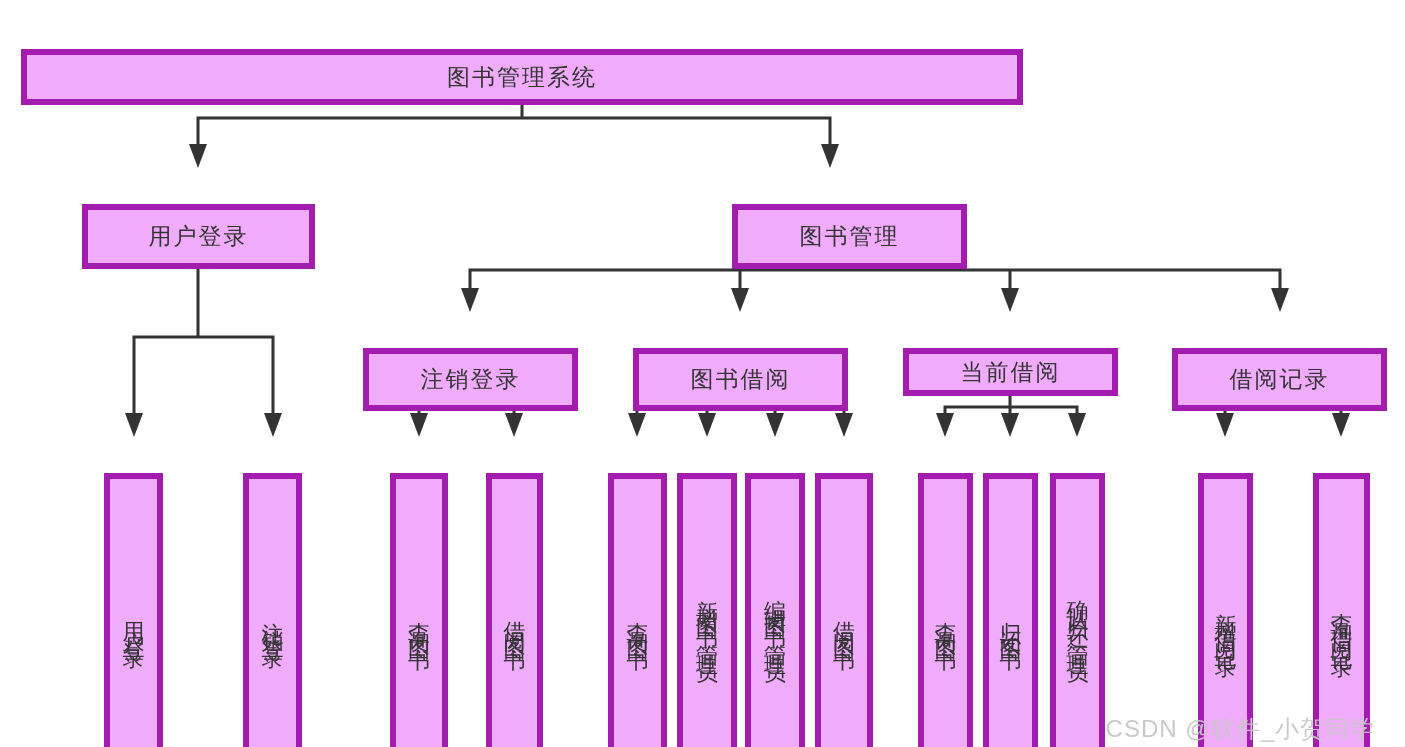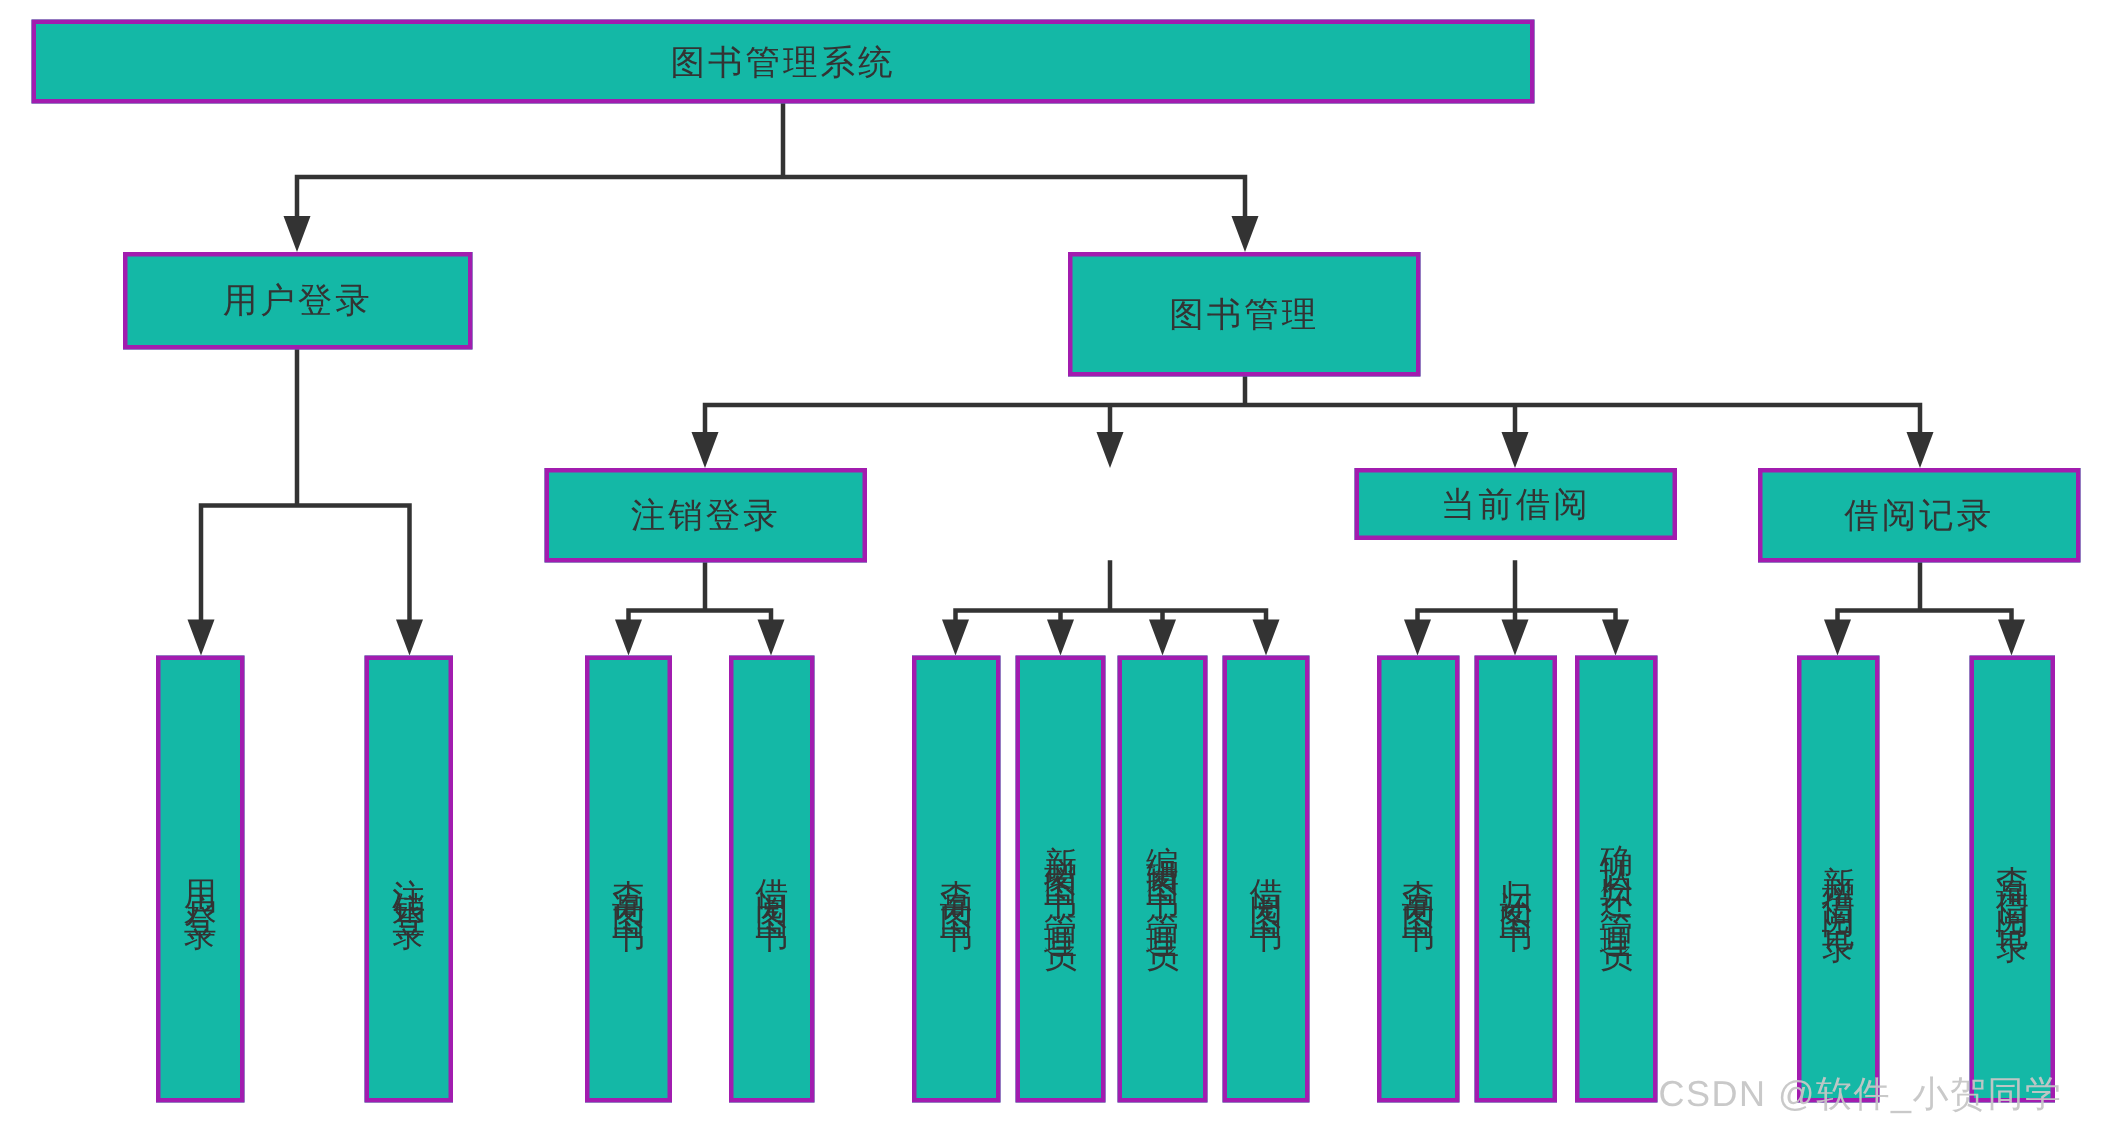--- a/index.html
+++ b/index.html
@@ -15,29 +15,30 @@
     position: absolute;
     left: 0; top: 0;
     width: 1405px; height: 747px;
     pointer-events: none;
   }
   .connectors path { stroke: #333333; stroke-width: 3; fill: none; stroke-linecap: square; }
   .connectors polygon { fill: #333333; stroke: none; }
   .box {
     position: absolute;
     box-sizing: border-box;
-    background: #14b8a6;
-    border: 3px solid #a21caf;
+    background: #f0abfc;
+    border: 6px solid #a21caf;
     color: #333333;
     display: flex;
     align-items: center;
     justify-content: center;
     font-size: 23px;
     letter-spacing: 2px;
     white-space: nowrap;
+    margin-top: 36px;
   }
   .leaf {
     writing-mode: vertical-rl;
     text-orientation: mixed;
     font-size: 22px;
     letter-spacing: 9px;
     line-height: 1;
   }
   .watermark {
     position: absolute;
@@ -74,23 +75,24 @@
     <polygon points="936,413 954,413 945,437"></polygon>
     <polygon points="1001,413 1019,413 1010,437"></polygon>
     <polygon points="1068,413 1086,413 1077,437"></polygon>
     <polygon points="1216,413 1234,413 1225,437"></polygon>
     <polygon points="1332,413 1350,413 1341,437"></polygon>
   </svg>
 
   <div class="box" style="left:21px; top:13px; width:1002px; height:56px;">图书管理系统</div>
 
   <div class="box" style="left:82px; top:168px; width:233px; height:65px;">用户登录</div>
-  <div class="box" style="left:712px; top:168px; width:235px; height:83px;">图书管理</div>
+  <div class="box" style="left:732px; top:168px; width:235px; height:65px;">图书管理</div>
 
   <div class="box" style="left:363px; top:312px; width:215px; height:63px;">注销登录</div>
+  <div class="box" style="left:633px; top:312px; width:215px; height:63px;">图书借阅</div>
   <div class="box" style="left:903px; top:312px; width:215px; height:48px;">当前借阅</div>
   <div class="box" style="left:1172px; top:312px; width:215px; height:63px;">借阅记录</div>
 
   <div class="box leaf" style="left:104px; top:437px; width:59px; height:298px;">用户登录</div>
   <div class="box leaf" style="left:243px; top:437px; width:59px; height:298px;">注销登录</div>
 
   <div class="box leaf" style="left:390px; top:437px; width:58px; height:298px;">查询图书</div>
   <div class="box leaf" style="left:486px; top:437px; width:57px; height:298px;">借阅图书</div>
 
   <div class="box leaf" style="left:608px; top:437px; width:59px; height:298px;">查询图书</div>

